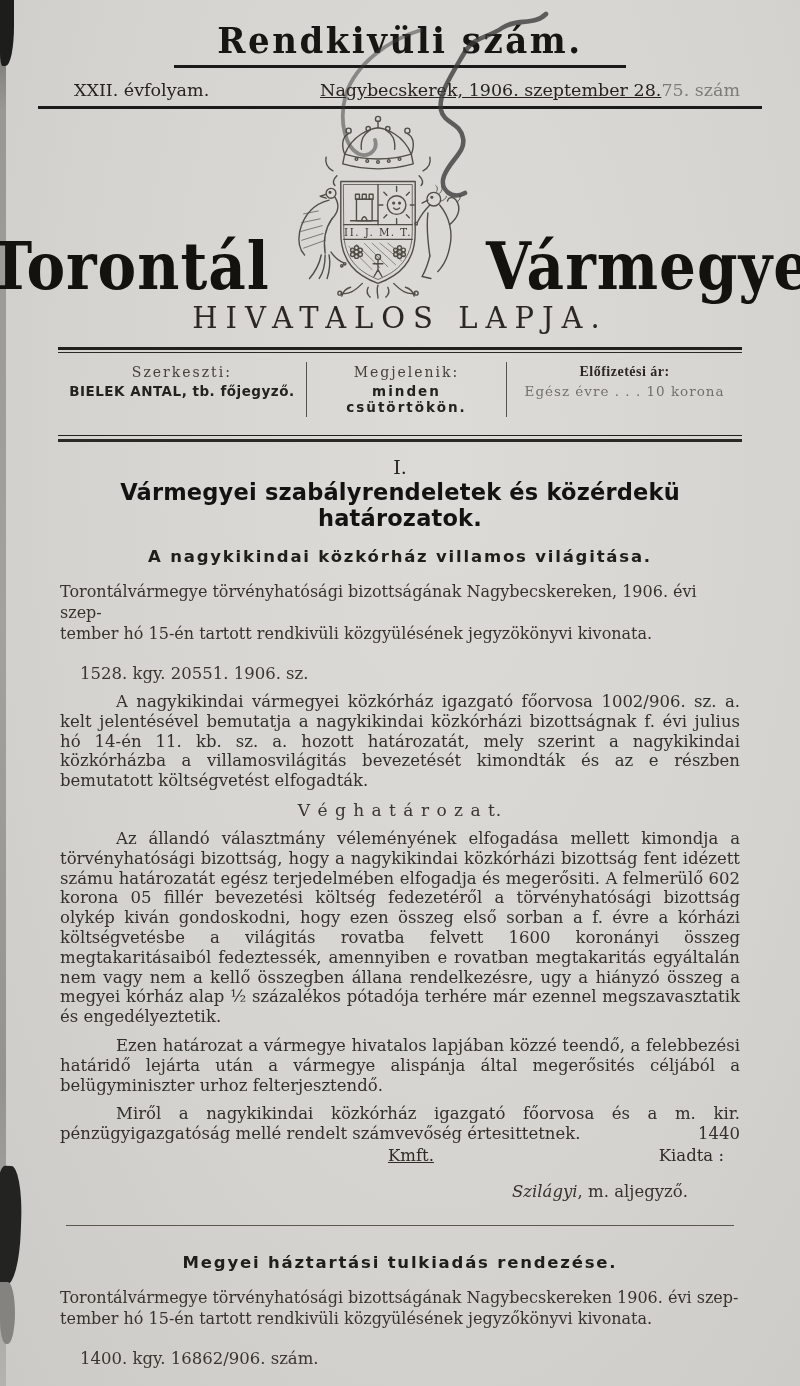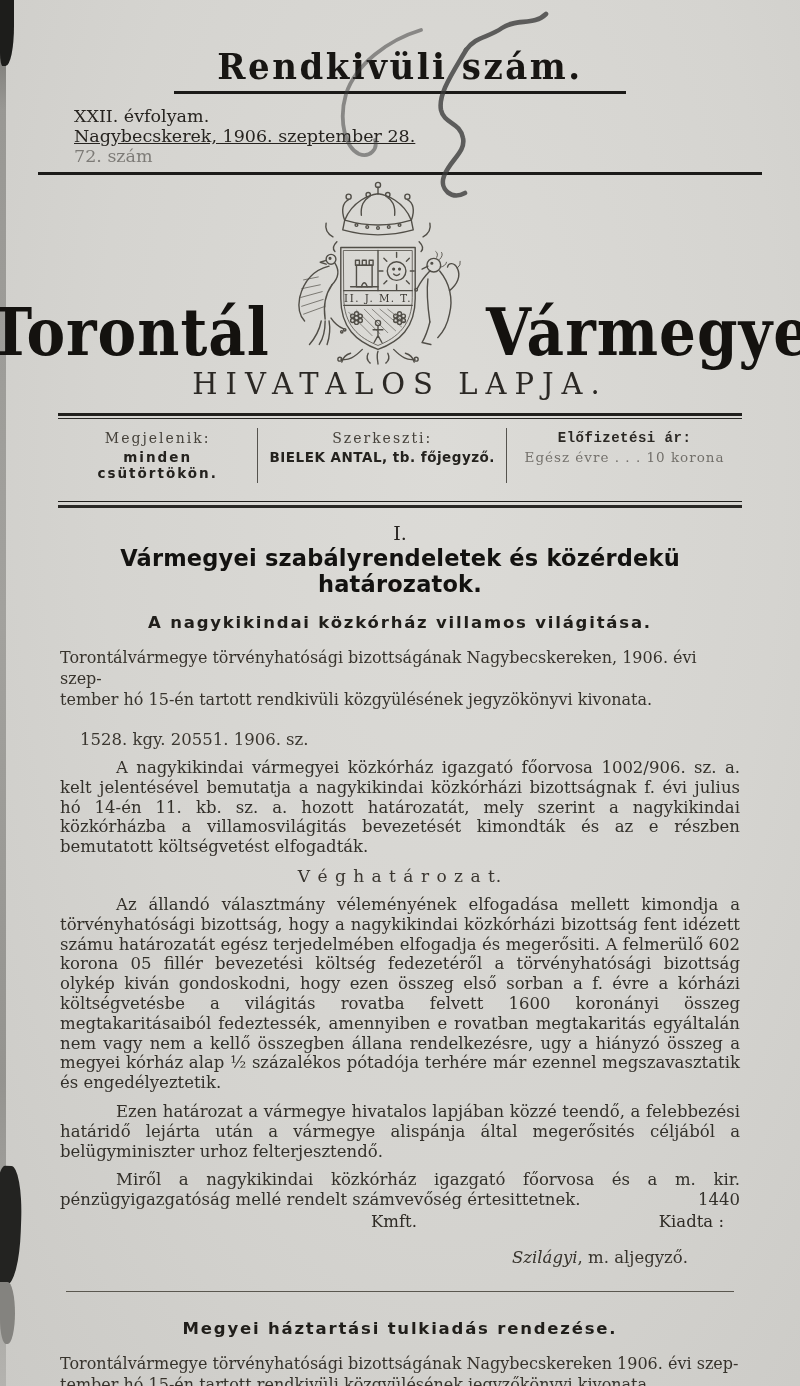--- a/index.html
+++ b/index.html
@@ -18,29 +18,29 @@
     opacity:.85;}
   .corner-blot{position:absolute;left:0;top:0;width:14px;height:66px;background:#1d1d1b;
     border-radius:0 0 60% 20%;}
   .side-blot{position:absolute;left:-5px;top:1166px;width:26px;height:118px;background:#232321;
     border-radius:30% 45% 45% 35%;transform:rotate(2deg);}
   .side-blot-tail{position:absolute;left:0;top:1282px;width:15px;height:62px;background:#84837f;
     border-radius:0 50% 50% 40%;}
   
   .ink{position:absolute;left:0;top:0;pointer-events:none;}
   
-  .top{padding-top:46px;text-align:center;}
+  .top{padding-top:20px;text-align:center;}
   .special-title{
     font-size:34px;font-weight:bold;letter-spacing:2.5px;color:#181613;
     transform:scaleY(1.05);
   }
   .special-underline{width:452px;height:3px;background:#1b1a18;margin:5px auto 0;}
   .vol-row{
     display:flex;align-items:baseline;justify-content:space-between;
-    padding:0 60px 0 74px;margin-top:12px;font-size:17.5px;color:#26231f;flex-direction:column;
+    padding:0 60px 0 74px;margin-top:12px;font-size:17.5px;color:#26231f;
   }
   .vol-row .date{flex:1;text-align:right;text-decoration:underline;}
   .vol-row .issue-no{opacity:.5;}
   .rule-full{height:3px;background:#1c1b19;margin:6px 38px 0;}
   
   .masthead{
     display:flex;align-items:flex-end;justify-content:center;gap:10px;
     margin-top:6px;height:186px;
   }
   .mast-word{
@@ -55,21 +55,21 @@
   .dbl-rule{margin:12px 58px 0;height:7px;border-top:3px solid #21201d;position:relative;}
   .dbl-rule::after{content:"";position:absolute;left:0;right:0;top:2px;border-top:1px solid #2a2926;}
   .dbl-rule.flip{border-top-width:1px;}
   .dbl-rule.flip::after{border-top-width:3px;top:3px;}
   .info-bar{display:flex;margin:2px 58px 0;padding:3px 0 6px;}
   .info-col{padding:2px 6px;text-align:center;}
   .info-col.c1{flex-basis:29%;border-right:1px solid #55534e;}
   .info-col.c2{flex-basis:36.5%;border-right:1px solid #55534e;}
   .info-col.c3{flex-basis:34.5%;}
   .info-label{font-size:14px;color:#46423b;letter-spacing:2px;}
-  .info-label.sans{font-family:Liberation Mono, monospace;font-weight:bold;letter-spacing:.5px;color:#2b2824;}
+  .info-label.sans{font-family:Liberation Serif, serif;font-weight:bold;letter-spacing:.5px;color:#2b2824;}
   .info-value{font-size:13.5px;margin-top:3px;}
   .info-value.sans{font-family:"DejaVu Sans","Liberation Sans",sans-serif;font-weight:bold;letter-spacing:2px;color:#24221e;}
   .info-value.sans2{font-family:"DejaVu Sans","Liberation Sans",sans-serif;font-weight:bold;letter-spacing:.5px;color:#24221e;}
   .info-value.faded{opacity:.6;letter-spacing:1px;}
   
   .content{margin:0 60px;}
   .sec-num{text-align:center;font-size:19px;margin-top:13px;color:#26231f;}
   .sec-title{
     text-align:center;margin:1px 0 16px;
     font-family:"DejaVu Sans","Liberation Sans",sans-serif;
@@ -88,21 +88,21 @@
   .body-para{
     margin:9px 0 0;text-align:justify;text-indent:56px;
     font-size:16.5px;line-height:19.8px;color:#33302a;
   }
   .verdict{
     text-align:center;margin-top:9px;font-size:17px;color:#3a3630;letter-spacing:1px;
   }
   .para-rel{position:relative;}
   .refnum{position:absolute;right:0;bottom:0;text-indent:0;color:#33302a;}
   .kmft-row{position:relative;height:24px;margin-top:2px;font-size:16.5px;}
-  .kmft{position:absolute;left:311px;}
+  .kmft{position:absolute;left:328px;text-decoration:underline;}
   .kiadta{position:absolute;right:16px;}
   .sig-line{text-align:right;padding-right:52px;font-size:16.5px;margin-top:12px;color:#37332c;}
   .sig-line .it{font-style:italic;}
   .sep-rule{margin:24px 6px 0;border-top:1px solid #5a574f;}
   .art2-heading{margin-top:27px;text-align:center;}
   .crest{flex:0 0 auto;}
   .crest *{vector-effect:non-scaling-stroke;}
 </style>
 </head>
 <body>
@@ -113,21 +113,21 @@
   <div class="corner-blot"></div>
   <div class="side-blot"></div>
   <div class="side-blot-tail"></div>
 
   <div class="top">
     <div class="special-title">Rendkivüli szám.</div>
     <div class="special-underline"></div>
     <div class="vol-row">
       <span>XXII. évfolyam.</span>
       <span class="date">Nagybecskerek, 1906. szeptember 28.</span>
-      <span class="issue-no">72. szám</span>
+      <span class="issue-no">75. szám</span>
     </div>
     <div class="rule-full"></div>
   </div>
 
   <div class="masthead">
     <span class="mast-word">Torontál</span>
     <svg class="crest" width="196" height="186" viewBox="0 0 200 190">
       <g stroke="#46433c" fill="none" stroke-width="1.4" stroke-linecap="round" stroke-linejoin="round" opacity="0.92">
 
         <path d="M64,50 Q100,60 136,50 L134,40 Q100,50 66,40 Z"></path>
@@ -233,27 +233,27 @@
       </g>
       <text x="100" y="124" text-anchor="middle" font-size="10.5" letter-spacing="1.5" font-family="DejaVu Serif, serif" fill="#3b3832" stroke="none">II. J. M. T.</text>
     </svg>
     <span class="mast-word">Vármegye</span>
   </div>
   <div class="mast-sub">HIVATALOS LAPJA.</div>
 
   <div class="dbl-rule"></div>
 
   <div class="info-bar">
+    <div class="info-col c2">
+      <div class="info-label">Szerkeszti:</div>
+      <div class="info-value sans2">BIELEK ANTAL, tb. főjegyző.</div>
+    </div>
     <div class="info-col c1">
       <div class="info-label">Megjelenik:</div>
       <div class="info-value sans">minden csütörtökön.</div>
-    </div>
-    <div class="info-col c2">
-      <div class="info-label">Szerkeszti:</div>
-      <div class="info-value sans2">BIELEK ANTAL, tb. főjegyző.</div>
     </div>
     <div class="info-col c3">
       <div class="info-label sans">Előfizetési ár:</div>
       <div class="info-value faded">Egész évre . . . 10 korona</div>
     </div>
   </div>
 
   <div class="dbl-rule flip"></div>
 
   <div class="content">

